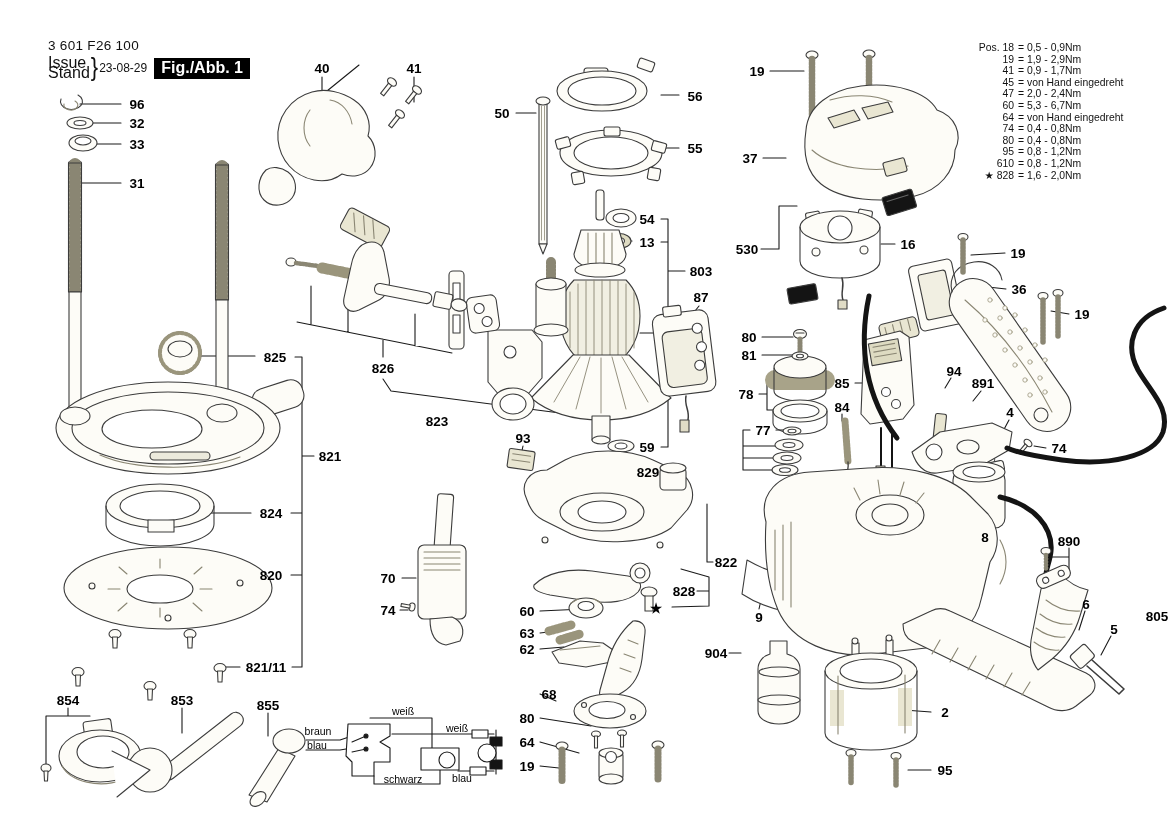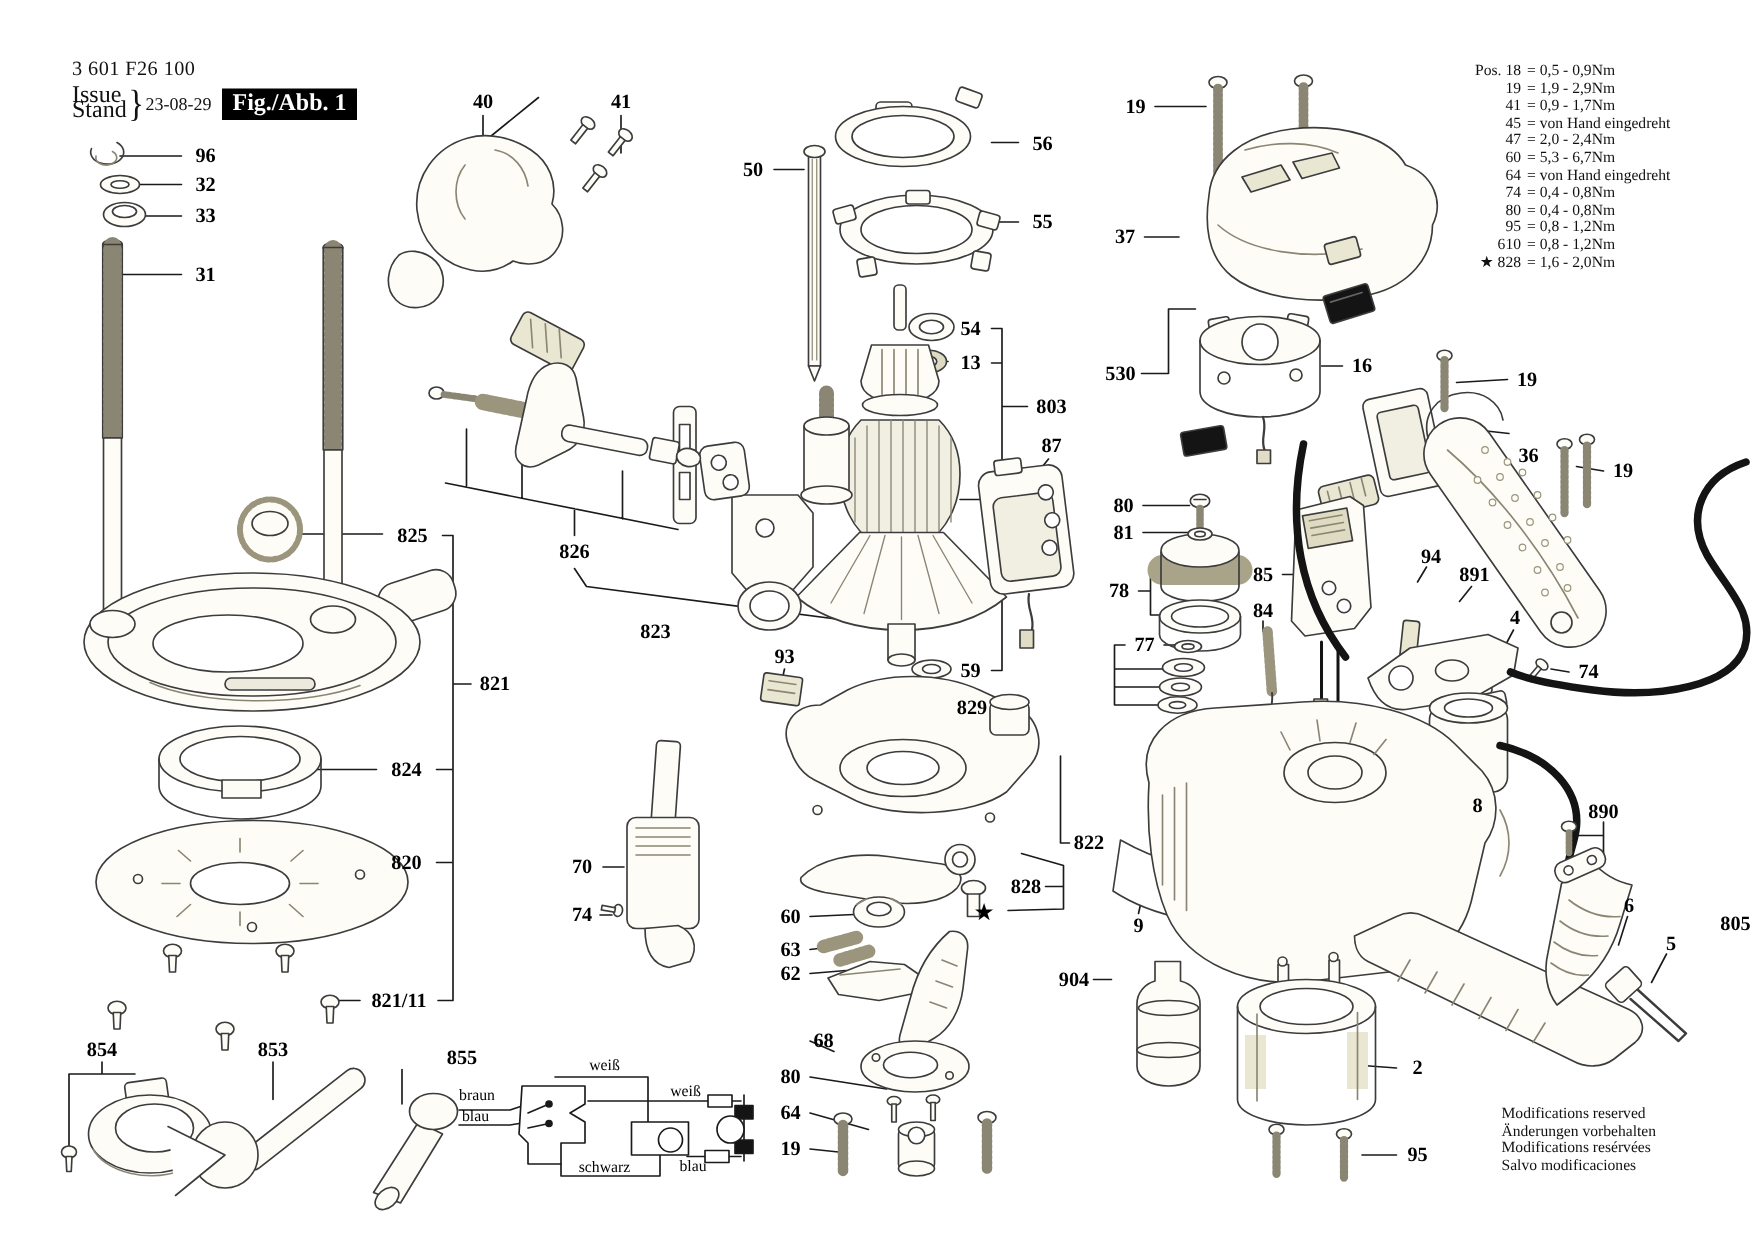--- a/index.html
+++ b/index.html
@@ -1,17 +1,17 @@
 <!DOCTYPE html>
 <html><head>
 <meta charset="utf-8">
 <style>
   html,body{margin:0;padding:0;background:#fff;}
   .canvas{position:relative;width:1169px;height:826px;background:#ffffff;overflow:hidden;
-          font-family:Liberation Serif, serif;color:#111;}
+          font-family:Liberation Sans, sans-serif;color:#111;}
   svg.art{position:absolute;left:0;top:0;}
   
   .hdr{position:absolute;left:48px;top:38px;}
   .pn{font-size:13.5px;letter-spacing:.3px;}
   .hrow{display:flex;align-items:center;margin-top:2px;}
   .issue{font-size:16px;line-height:10px;text-align:left;}
   .brace{font-size:22px;font-weight:400;transform:scaleY(1.15);display:inline-block;margin:0 1px 0 1px;}
   .date{font-size:12px;margin-right:7px;}
   .figbox{background:#000;color:#fff;font-weight:700;font-size:16px;padding:1px 7px 2px 7px;}
   
@@ -679,40 +679,34 @@
           <span class="tpos">610</span>
           <span class="tval">= 0,8 - 1,2Nm</span>
         </div>
         <div class="trow">
           <span class="tpos">★ 828</span>
           <span class="tval">= 1,6 - 2,0Nm</span>
         </div>
       </div>
 </div>
 
-<div class="mnote" id="mnote">
-      <div>Modifications reserved</div>
-      <div>Änderungen vorbehalten</div>
-      <div>Modifications resérvées</div>
-      <div>Salvo modificaciones</div>
-    </div>
 
 <div id="labels-layer">
       <div class="plabel" style="left: 137px; top: 104px;">96</div>
       <div class="plabel" style="left: 137px; top: 123px;">32</div>
       <div class="plabel" style="left: 137px; top: 144px;">33</div>
       <div class="plabel" style="left: 137px; top: 183px;">31</div>
       <div class="plabel" style="left: 275px; top: 357px;">825</div>
       <div class="plabel" style="left: 330px; top: 456px;">821</div>
       <div class="plabel" style="left: 271px; top: 513px;">824</div>
       <div class="plabel" style="left: 271px; top: 575px;">820</div>
       <div class="plabel" style="left: 266px; top: 667px;">821/11</div>
       <div class="plabel" style="left: 68px; top: 700px;">854</div>
       <div class="plabel" style="left: 182px; top: 700px;">853</div>
-      <div class="plabel" style="left: 268px; top: 705px; margin-left: 40px;">855</div>
+      <div class="plabel" style="left: 268px; top: 705px;">855</div>
       <div class="plabel" style="left: 322px; top: 68px;">40</div>
       <div class="plabel" style="left: 414px; top: 68px;">41</div>
       <div class="plabel" style="left: 502px; top: 113px;">50</div>
       <div class="plabel" style="left: 695px; top: 96px;">56</div>
       <div class="plabel" style="left: 695px; top: 148px;">55</div>
       <div class="plabel" style="left: 647px; top: 219px;">54</div>
       <div class="plabel" style="left: 647px; top: 242px;">13</div>
       <div class="plabel" style="left: 701px; top: 271px;">803</div>
       <div class="plabel" style="left: 701px; top: 297px;">87</div>
       <div class="plabel" style="left: 647px; top: 447px;">59</div>
@@ -737,21 +731,21 @@
       <div class="plabel" style="left: 749px; top: 337px;">80</div>
       <div class="plabel" style="left: 749px; top: 355px;">81</div>
       <div class="plabel" style="left: 746px; top: 394px;">78</div>
       <div class="plabel" style="left: 842px; top: 383px;">85</div>
       <div class="plabel" style="left: 842px; top: 407px;">84</div>
       <div class="plabel" style="left: 908px; top: 244px;">16</div>
       <div class="plabel" style="left: 747px; top: 249px;">530</div>
       <div class="plabel" style="left: 750px; top: 158px;">37</div>
       <div class="plabel" style="left: 757px; top: 71px;">19</div>
       <div class="plabel" style="left: 1018px; top: 253px;">19</div>
-      <div class="plabel" style="left: 1019px; top: 289px; margin-top: 15px;">36</div>
+      <div class="plabel" style="left: 1019px; top: 289px;">36</div>
       <div class="plabel" style="left: 1082px; top: 314px;">19</div>
       <div class="plabel" style="left: 954px; top: 371px;">94</div>
       <div class="plabel" style="left: 983px; top: 383px;">891</div>
       <div class="plabel" style="left: 1010px; top: 412px;">4</div>
       <div class="plabel" style="left: 1059px; top: 448px;">74</div>
       <div class="plabel" style="left: 985px; top: 537px;">8</div>
       <div class="plabel" style="left: 1069px; top: 541px;">890</div>
       <div class="plabel" style="left: 1086px; top: 604px;">6</div>
       <div class="plabel" style="left: 1113px; top: 616px; margin-left: 44px;">805</div>
       <div class="plabel" style="left: 1114px; top: 629px;">5</div>

